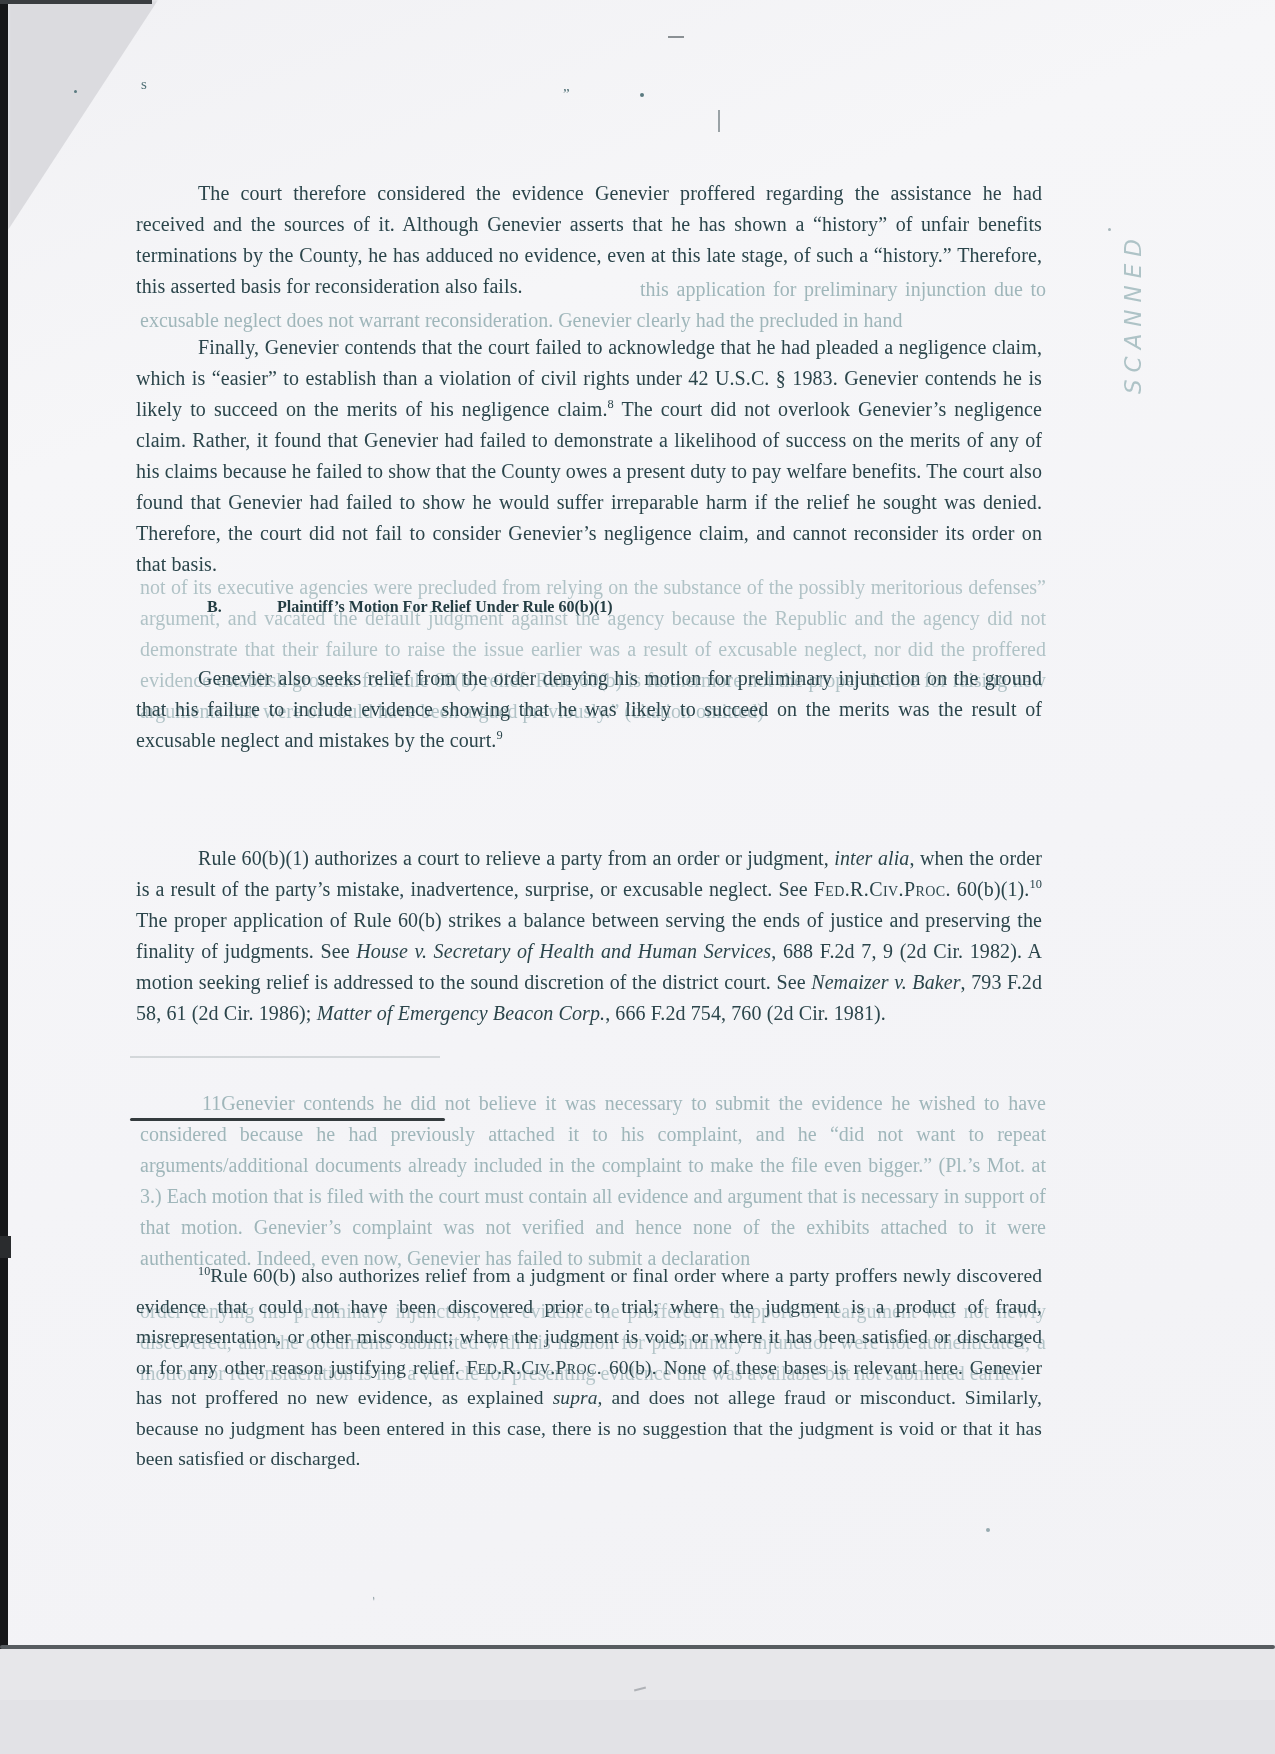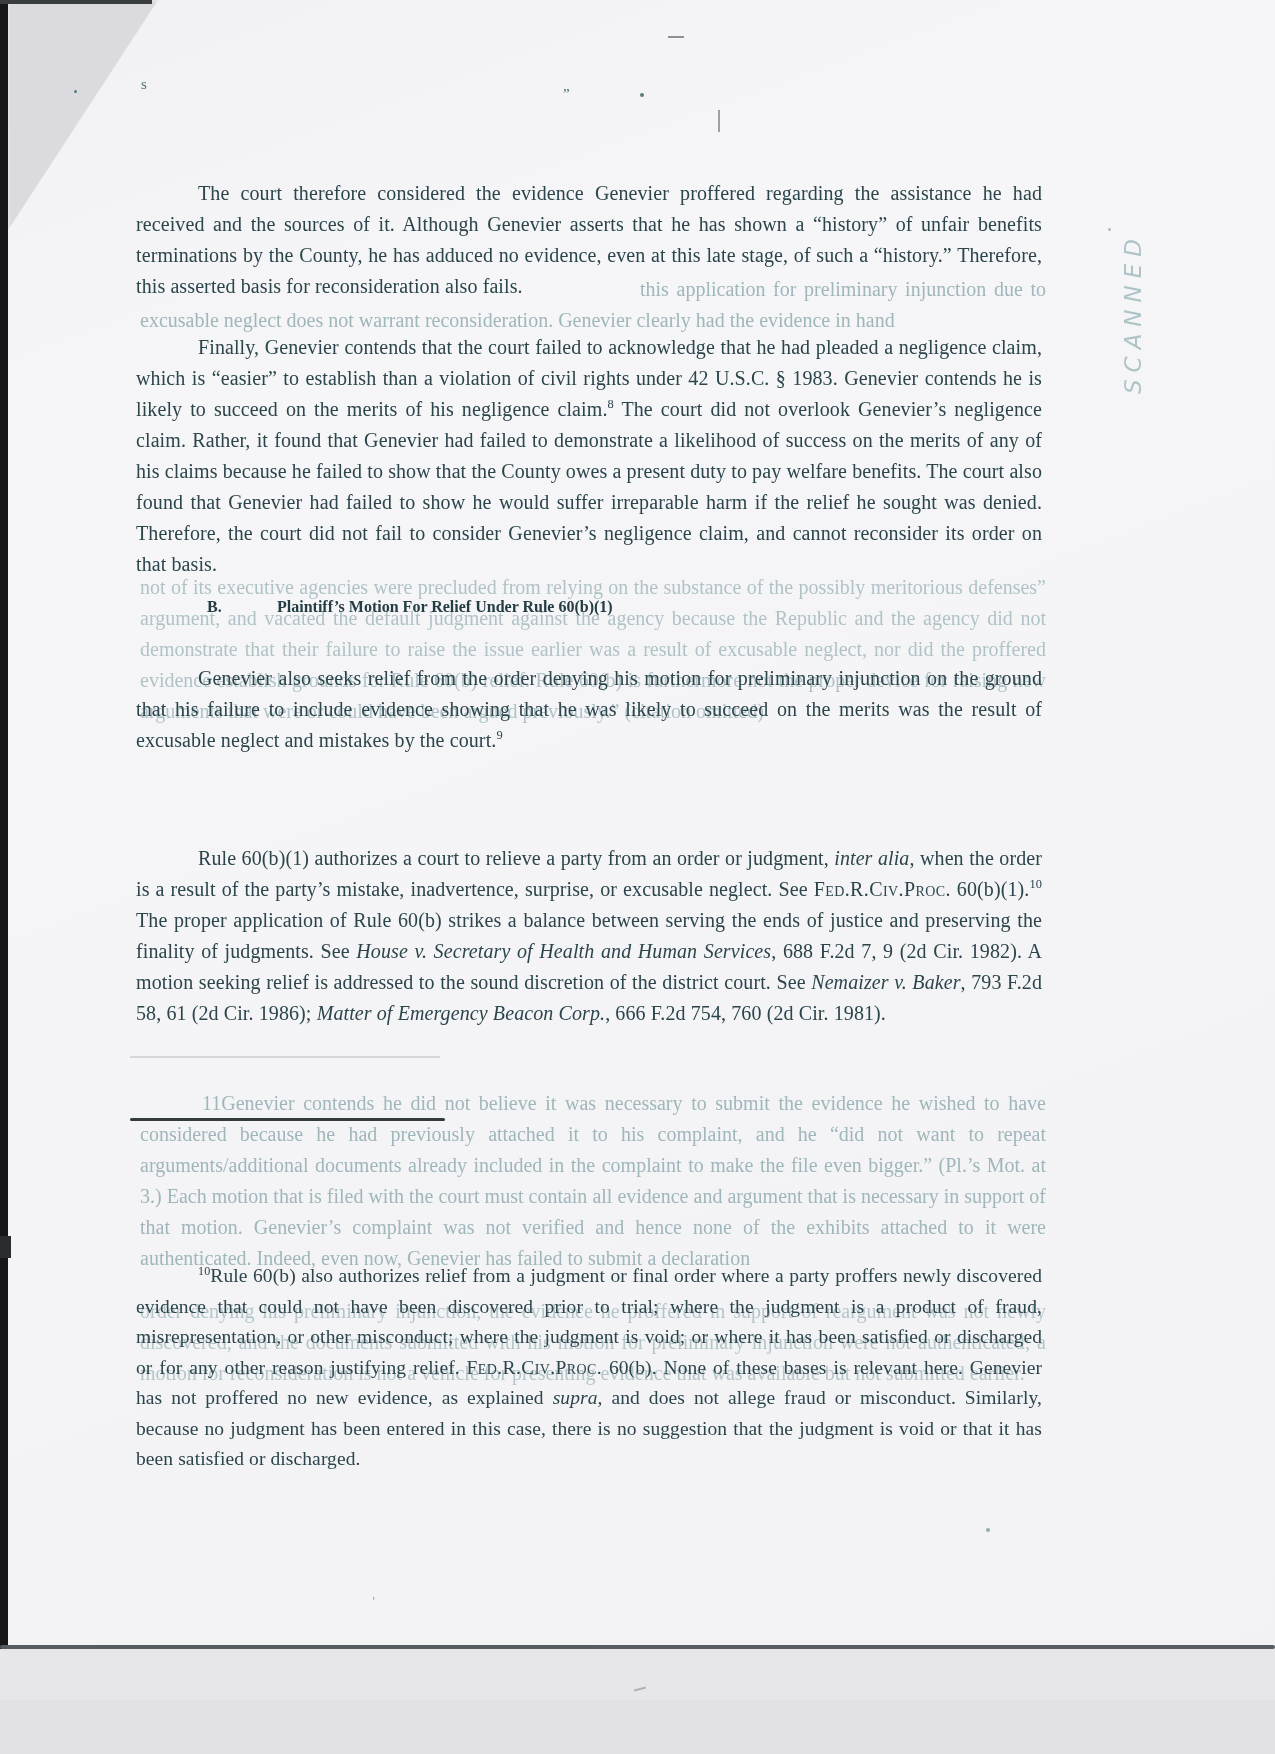--- a/index.html
+++ b/index.html
@@ -92,21 +92,21 @@
   <div class="speck-text" style="left:141px;top:76px;">s</div>
   <div class="speck-text" style="left:563px;top:86px;">”</div>
   <div class="speck" style="left:640px;top:93px;width:4px;height:4px;"></div>
   <div class="mark-dash" style="left:668px;top:36px;width:16px;height:2px;"></div>
   <div class="mark-vline" style="left:718px;top:110px;width:2px;height:22px;"></div>
   <div class="speck-text" style="left:368px;top:1594px;transform:rotate(40deg);color:#8a9aa0;">`</div>
   <div class="speck" style="left:986px;top:1528px;width:4px;height:4px;opacity:.6;"></div>
   <div class="speck" style="left:1108px;top:228px;width:3px;height:3px;opacity:.5;"></div>
   <div class="mark-dash" style="left:634px;top:1688px;width:12px;height:2px;transform:rotate(-15deg);opacity:.6;"></div>
 
-  <div class="bleed" style="top:274px;height:95px;text-indent:500px;">this application for preliminary injunction due to excusable neglect does not warrant reconsideration.  Genevier clearly had the evidence in hand</div>
+  <div class="bleed" style="top:274px;height:95px;text-indent:500px;">this application for preliminary injunction due to excusable neglect does not warrant reconsideration.  Genevier clearly had the precluded in hand</div>
   <div class="bleed" style="top:572px;height:220px;opacity:.8;">not of its executive agencies were precluded from relying on the substance of the possibly meritorious defenses” argument, and vacated the default judgment against the agency because the Republic and the agency did not demonstrate that their failure to raise the issue earlier was a result of excusable neglect, nor did the proffered evidence establish grounds for Rule 60(b) relief.  Rule 60(b) is furthermore not the proper device for raising new arguments that were or could have been argued previously.”  (citation omitted)</div>
   <div class="bleed" style="top:1088px;height:187px;text-indent:62px;">11Genevier contends he did not believe it was necessary to submit the evidence he wished to have considered because he had previously attached it to his complaint, and he “did not want to repeat arguments/additional documents already included in the complaint to make the file even bigger.”  (Pl.’s Mot. at 3.)  Each motion that is filed with the court must contain all evidence and argument that is necessary in support of that motion.  Genevier’s complaint was not verified and hence none of the exhibits attached to it were authenticated.  Indeed, even now, Genevier has failed to submit a declaration</div>
   <div class="bleed" style="top:1296px;height:126px;opacity:.75;">order denying his preliminary injunction, the evidence he proffered in support of reargument was not newly discovered, and the documents submitted with his motion for preliminary injunction were not authenticated; a motion for reconsideration is not a vehicle for presenting evidence that was available but not submitted earlier.</div>
 
   <div class="stamp">SCANNED</div>
 
   <div class="tblock indent" style="top:178px;"><span>The court therefore considered the evidence Genevier proffered regarding the assistance he had received and the sources of it.  Although Genevier asserts that he has shown a “history” of unfair benefits terminations by the County, he has adduced no evidence, even at this late stage, of such a “history.”  Therefore, this asserted basis for reconsideration also fails.</span></div>
 
   <div class="tblock indent" style="top:332px;"><span>Finally, Genevier contends that the court failed to acknowledge that he had pleaded a negligence claim, which is “easier” to establish than a violation of civil rights under 42 U.S.C. § 1983.  Genevier contends he is likely to succeed on the merits of his negligence claim.</span><span class="seg-sup">8</span><span>  The court did not overlook Genevier’s negligence claim.  Rather, it found that Genevier had failed to demonstrate a likelihood of success on the merits of any of his claims because he failed to show that the County owes a present duty to pay welfare benefits.  The court also found that Genevier had failed to show he would suffer irreparable harm if the relief he sought was denied.  Therefore, the court did not fail to consider Genevier’s negligence claim, and cannot reconsider its order on that basis.</span></div>
 

